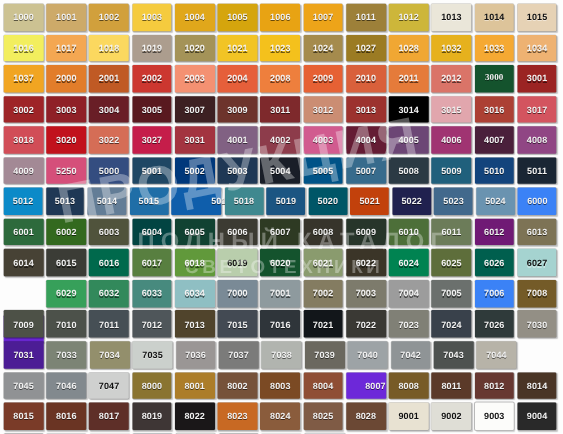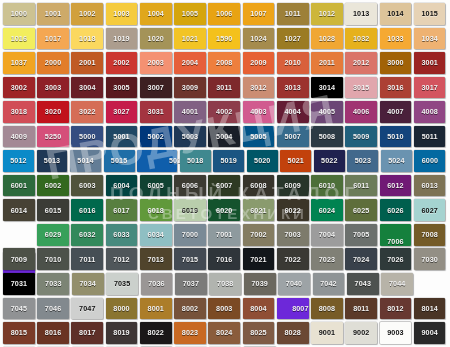--- a/index.html
+++ b/index.html
@@ -140,21 +140,21 @@
         <div class="swatch dark" style="background-color: rgb(172, 157, 142);">
           <span class="code">1019</span>
         </div>
         <div class="swatch dark" style="background-color: rgb(164, 147, 88);">
           <span class="code">1020</span>
         </div>
         <div class="swatch dark" style="background-color: rgb(242, 196, 37);">
           <span class="code">1021</span>
         </div>
         <div class="swatch dark" style="background-color: rgb(244, 193, 28);">
-          <span class="code">1590</span>
+          <span class="code">1023</span>
         </div>
         <div class="swatch dark" style="background-color: rgb(165, 139, 77);">
           <span class="code">1024</span>
         </div>
         <div class="swatch dark" style="background-color: rgb(155, 123, 35);">
           <span class="code">1027</span>
         </div>
         <div class="swatch dark" style="background-color: rgb(240, 167, 51);">
           <span class="code">1028</span>
         </div>
@@ -195,21 +195,21 @@
         </div>
         <div class="swatch dark" style="background-color: rgb(217, 96, 59);">
           <span class="code">2010</span>
         </div>
         <div class="swatch dark" style="background-color: rgb(229, 123, 58);">
           <span class="code">2011</span>
         </div>
         <div class="swatch dark" style="background-color: rgb(218, 116, 104);">
           <span class="code">2012</span>
         </div>
-        <div class="swatch dark" style="background-color: #a16207;">
+        <div class="swatch dark" style="background-color: #14532d; font-family: Liberation Serif, serif;">
           <span class="code">3000</span>
         </div>
         <div class="swatch dark" style="background-color: rgb(155, 36, 35);">
           <span class="code">3001</span>
         </div>
       </div>
       <div class="row">
         <div class="swatch dark" style="background-color: rgb(158, 36, 39);">
           <span class="code">3002</span>
         </div>
@@ -362,21 +362,21 @@
         </div>
         <div class="swatch dark" style="background-color: rgb(32, 33, 79);">
           <span class="code">5022</span>
         </div>
         <div class="swatch dark" style="background-color: rgb(66, 105, 140);">
           <span class="code">5023</span>
         </div>
         <div class="swatch dark" style="background-color: rgb(106, 147, 176);">
           <span class="code">5024</span>
         </div>
-        <div class="swatch dark" style="background-color: #0369a1;">
+        <div class="swatch dark" style="background-color: #3b82f6;">
           <span class="code">6000</span>
         </div>
       </div>
       <div class="row">
         <div class="swatch dark" style="background-color: rgb(45, 106, 60);">
           <span class="code">6001</span>
         </div>
         <div class="swatch dark" style="background-color: rgb(51, 105, 31);">
           <span class="code">6002</span>
         </div>
@@ -482,21 +482,21 @@
         </div>
         <div class="swatch dark" style="background-color: rgb(125, 123, 108);">
           <span class="code">7003</span>
         </div>
         <div class="swatch dark" style="background-color: rgb(156, 156, 156);">
           <span class="code">7004</span>
         </div>
         <div class="swatch dark" style="background-color: rgb(107, 112, 109);">
           <span class="code">7005</span>
         </div>
-        <div class="swatch dark" style="background-color: #15803d; align-items: flex-end;">
+        <div class="swatch dark" style="background-color: #3b82f6;">
           <span class="code">7006</span>
         </div>
         <div class="swatch dark" style="background-color: rgb(116, 91, 40);">
           <span class="code">7008</span>
         </div>
       </div>
       <div class="row">
         <div class="swatch dark" style="background-color: rgb(77, 81, 71);">
           <span class="code">7009</span>
         </div>
@@ -531,21 +531,21 @@
           <span class="code">7024</span>
         </div>
         <div class="swatch dark" style="background-color: rgb(47, 58, 58);">
           <span class="code">7026</span>
         </div>
         <div class="swatch dark" style="background-color: rgb(147, 143, 133);">
           <span class="code">7030</span>
         </div>
       </div>
       <div class="row">
-        <div class="swatch dark" style="background-color: #000000;">
+        <div class="swatch dark" style="background-color: #4c1d95;">
           <span class="code">7031</span>
         </div>
         <div class="swatch dark" style="background-color: rgb(124, 132, 117);">
           <span class="code">7033</span>
         </div>
         <div class="swatch dark" style="background-color: rgb(147, 143, 108);">
           <span class="code">7034</span>
         </div>
         <div class="swatch light" style="background-color: rgb(203, 208, 204);">
           <span class="code">7035</span>

